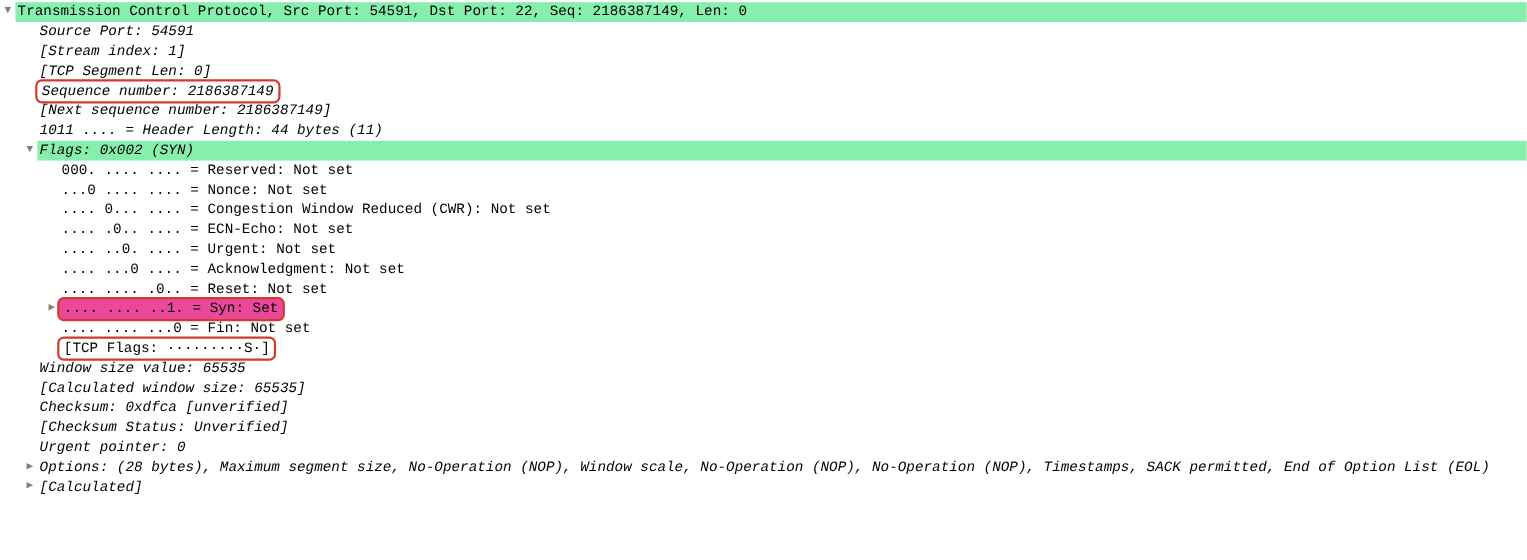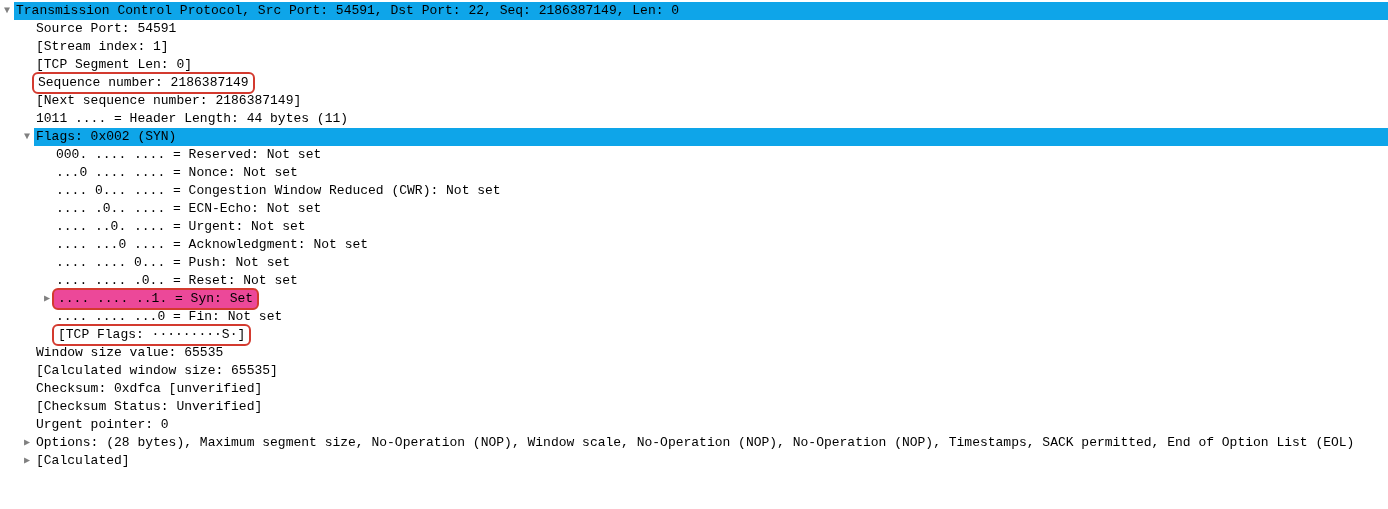--- a/index.html
+++ b/index.html
@@ -39,32 +39,32 @@
   }
   .sel .txt {
     background: #ec4899;
   }
   .sel-full {
     display: flex;
     align-items: center;
     height: 18px;
   }
   .sel-full .txt {
-    background: #0ea5e9;
+    background: #86efac;
     flex: 1;
   }
   .redbox .txt {
     border: 2px solid #d33a2f;
     border-radius: 6px;
     padding: 0 4px;
     margin-left: -2px;
   }
   
   .ind0 { padding-left: 0px; }
-  .ind1 { padding-left: 20px; }
+  .ind1 { padding-left: 20px; font-style: italic; }
   .ind2 { padding-left: 40px; }
 </style>
 </head>
 <body>
 
 <div class="tree">
 
   <div class="row sel-full ind0">
     <span class="arrow">▼</span>
     <span class="txt">Transmission Control Protocol, Src Port: 54591, Dst Port: 22, Seq: 2186387149, Len: 0</span>
@@ -119,24 +119,20 @@
   <div class="row ind2">
     <span class="arrow-empty"></span>
     <span class="txt">.... ..0. .... = Urgent: Not set</span>
   </div>
   <div class="row ind2">
     <span class="arrow-empty"></span>
     <span class="txt">.... ...0 .... = Acknowledgment: Not set</span>
   </div>
   <div class="row ind2">
     <span class="arrow-empty"></span>
-    <span class="txt">.... .... 0... = Push: Not set</span>
-  </div>
-  <div class="row ind2">
-    <span class="arrow-empty"></span>
     <span class="txt">.... .... .0.. = Reset: Not set</span>
   </div>
 
   <div class="row ind2 redbox sel">
     <span class="arrow">▶</span>
     <span class="txt">.... .... ..1. = Syn: Set</span>
   </div>
 
   <div class="row ind2">
     <span class="arrow-empty"></span>

